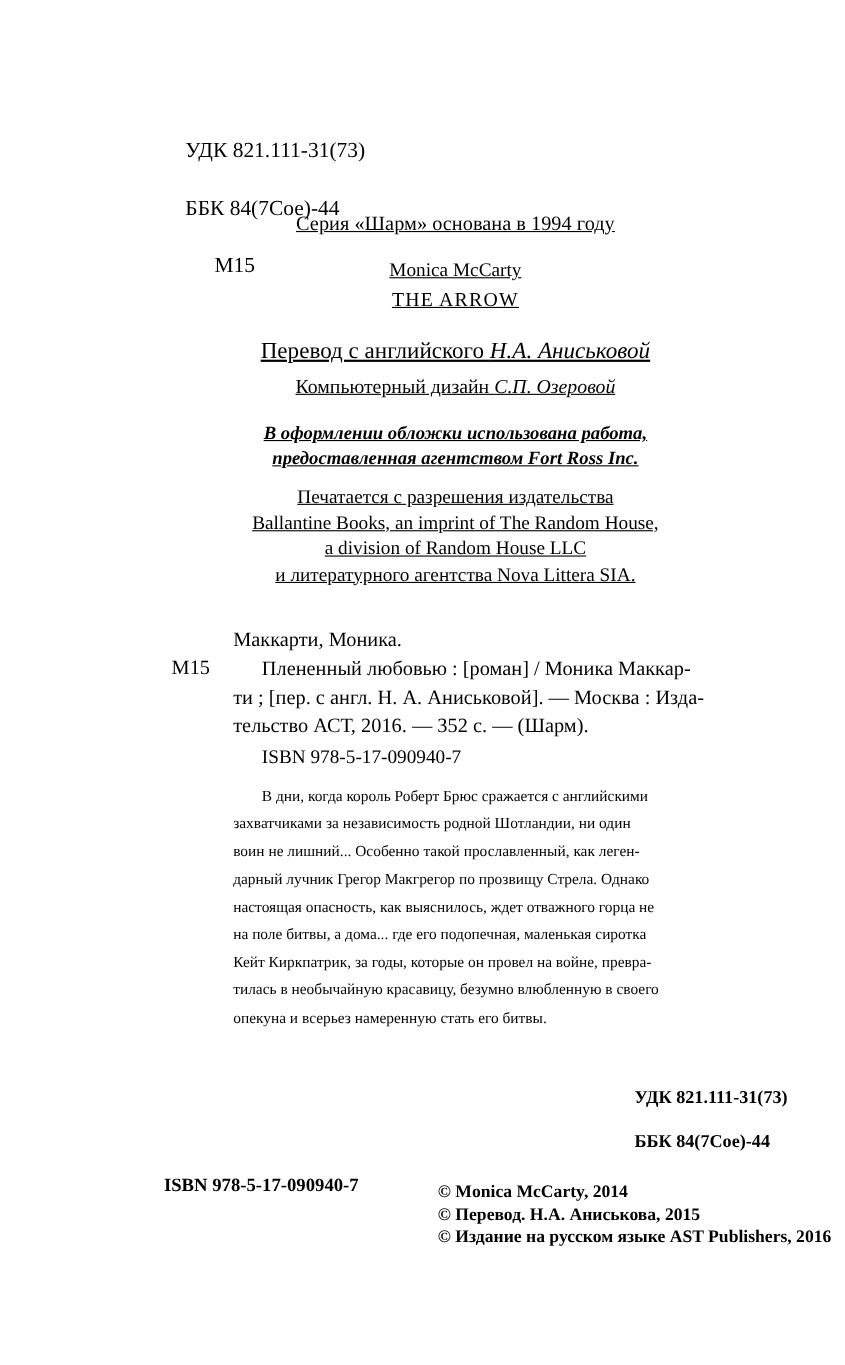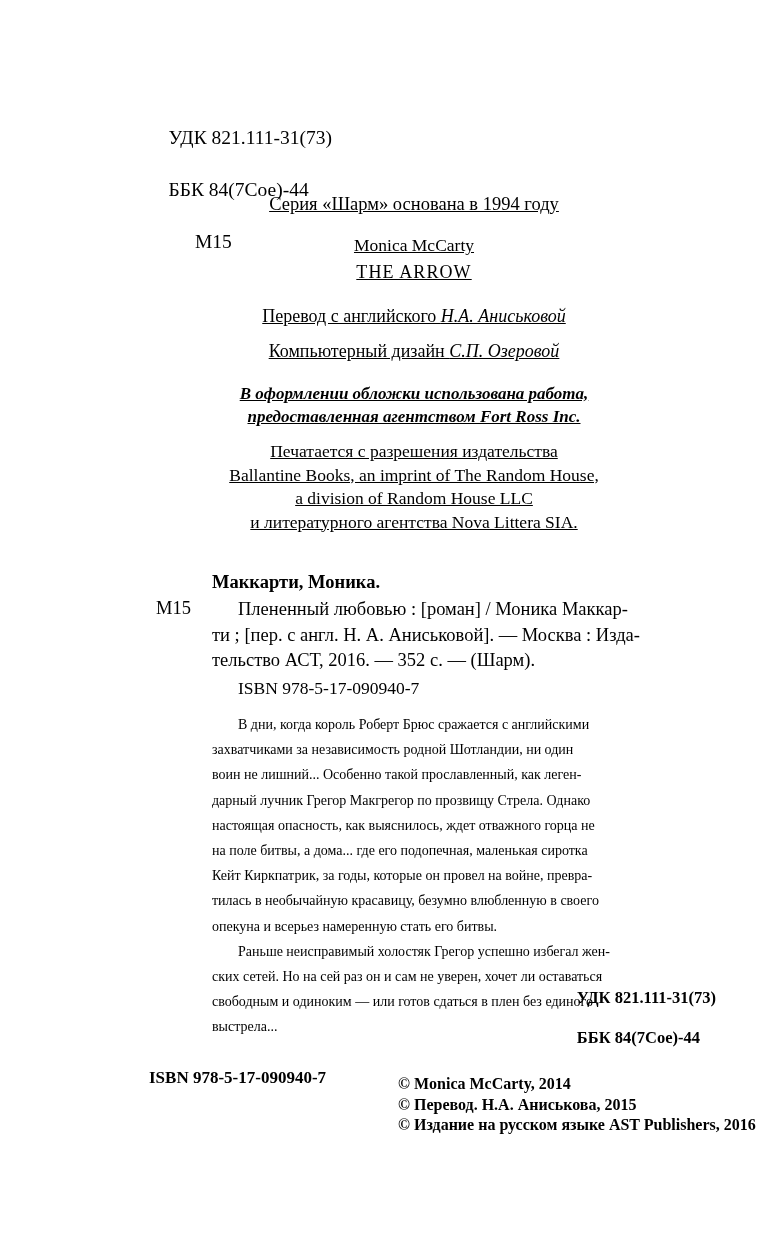--- a/index.html
+++ b/index.html
@@ -53,21 +53,21 @@
     top: 235px;
     font-size: 17.5px;
   }
   .orig-title {
     top: 262px;
     font-size: 18px;
     letter-spacing: 1.1px;
   }
   .translator {
     top: 306px;
-    font-size: 18px;
+    font-size: 21px;
   }
   .designer {
     top: 341px;
     font-size: 18px;
   }
   .cover-credit {
     top: 382px;
     font-size: 17px;
     line-height: 23px;
     font-style: italic;
@@ -84,21 +84,21 @@
 
   
   .biblio {
     position: absolute;
     left: 182px;
     top: 570px;
     width: 504px;
   }
   .biblio-author {
     font-size: 18.5px;
-    font-weight: bold;
+    font-weight: normal;
     line-height: 24px;
   }
   .biblio-shelf {
     position: absolute;
     left: -56px;
     top: 28px;
     font-size: 18.5px;
     font-weight: normal;
   }
   .biblio-desc {
@@ -232,26 +232,20 @@
       <span class="first">В дни, когда король Роберт Брюс сражается с английскими</span>
       <span>захватчиками за независимость родной Шотландии, ни один</span>
       <span>воин не лишний...  Особенно такой прославленный, как леген-</span>
       <span>дарный лучник Грегор Макгрегор по прозвищу Стрела. Однако</span>
       <span>настоящая опасность, как выяснилось, ждет отважного горца не</span>
       <span>на поле битвы, а дома... где его подопечная, маленькая сиротка</span>
       <span>Кейт Киркпатрик, за годы, которые он провел на войне, превра-</span>
       <span>тилась в необычайную красавицу, безумно влюбленную в своего</span>
       <span class="last">опекуна и всерьез намеренную стать его битвы.</span>
     </p>
-    <p>
-      <span class="first">Раньше неисправимый холостяк Грегор успешно избегал жен-</span>
-      <span>ских сетей. Но на сей раз он и сам не уверен, хочет ли оставаться</span>
-      <span>свободным и одиноким — или готов сдаться в плен без единого</span>
-      <span class="last">выстрела...</span>
-    </p>
   </div>
 
   <div class="codes-bottom">
     <span>УДК 821.111-31(73)</span><br>
     <span>ББК 84(7Сое)-44</span>
   </div>
 
   <div class="copyright">
     <div>© Monica McCarty, 2014</div>
     <div>© Перевод. Н.А. Аниськова, 2015</div>

